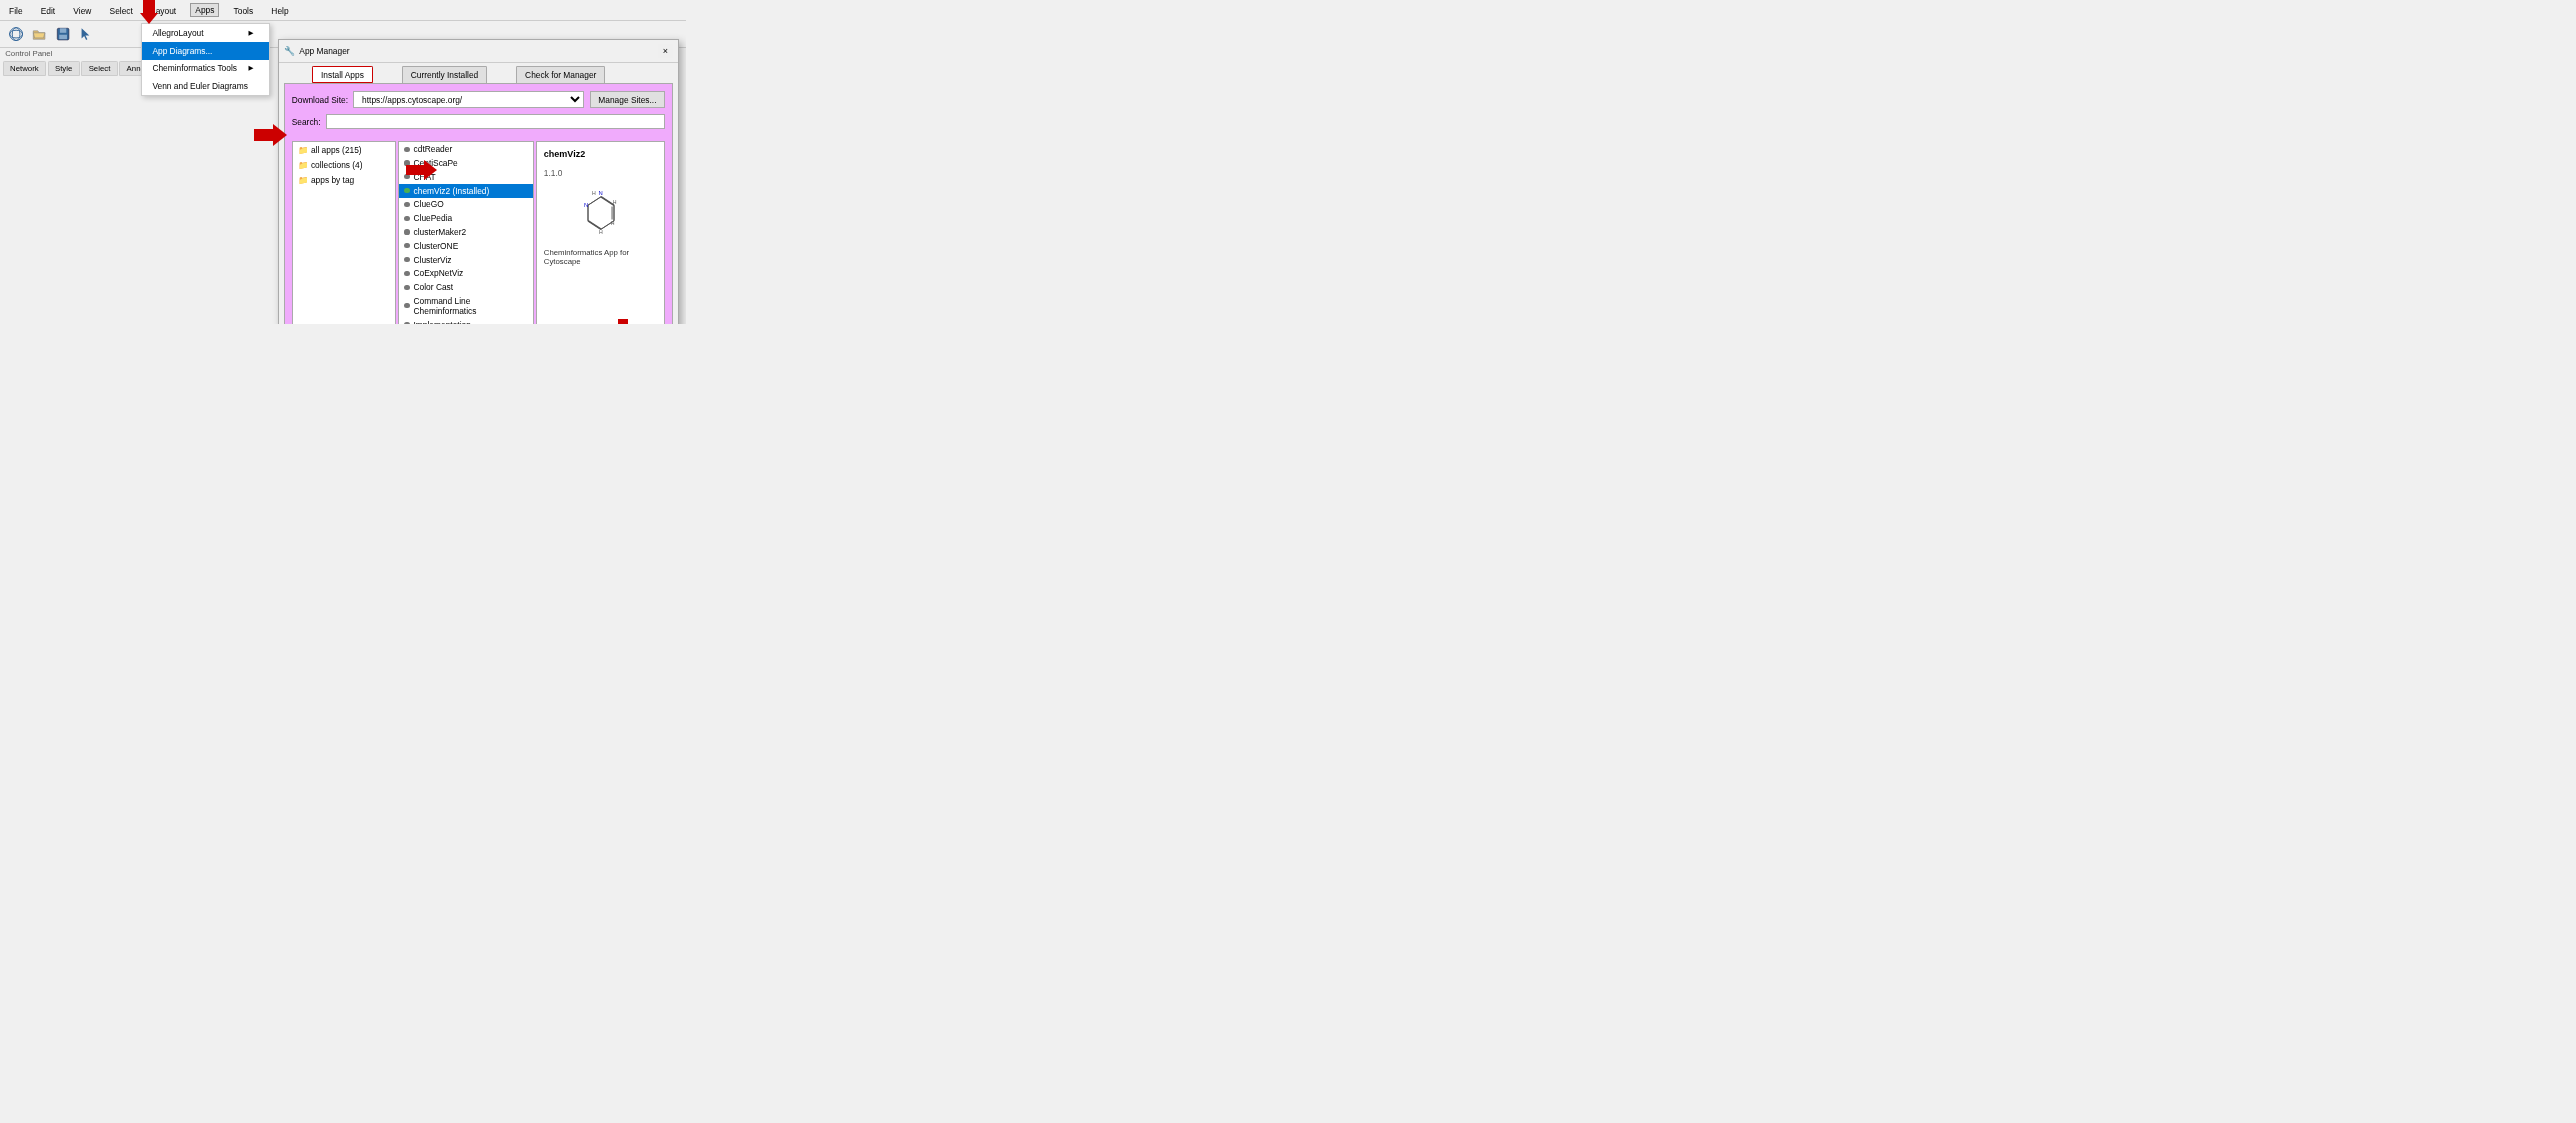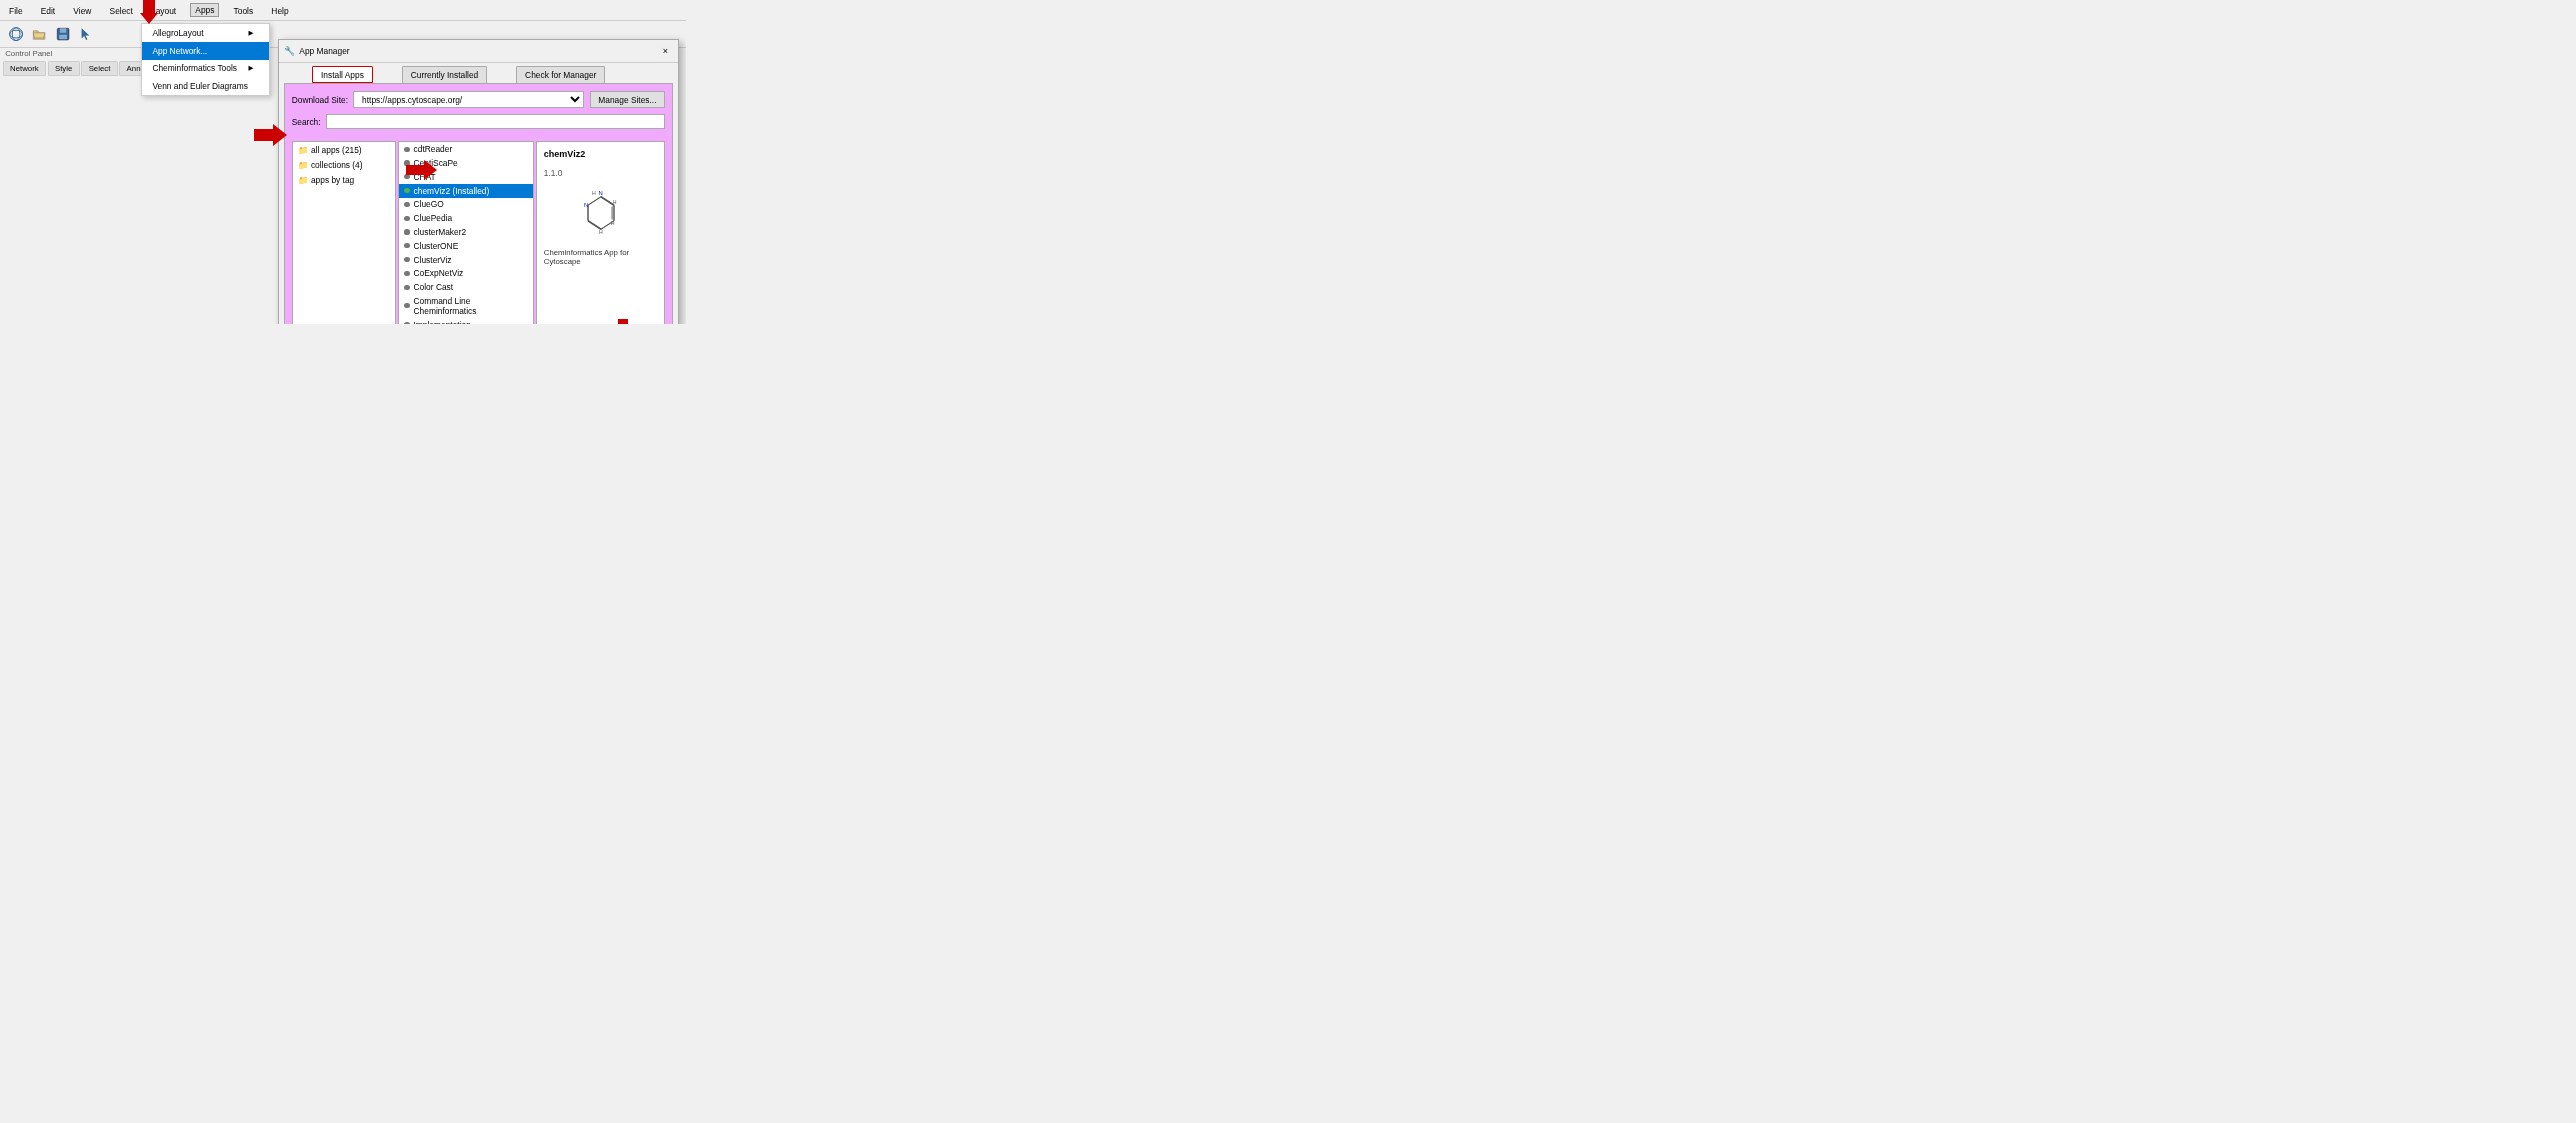--- a/index.html
+++ b/index.html
@@ -510,21 +510,21 @@
     <div class="arrow-body-down" style="width:11.6px; height:13px; background:#cc0000;"></div>
     <div class="arrow-head-down" style="border-left:9px solid transparent; border-right:9px solid transparent; border-top:11.6px solid #cc0000;"></div>
   </div>
 
   <div class="dropdown-menu">
     <div class="dropdown-item">
       <span>AllegroLayout</span>
       <span class="dropdown-arrow">▶</span>
     </div>
     <div class="dropdown-item highlighted">
-      <span>App Network...</span>
+      <span>App Diagrams...</span>
     </div>
     <div class="dropdown-item">
       <span>Cheminformatics Tools</span>
       <span class="dropdown-arrow">▶</span>
     </div>
     <div class="dropdown-item">
       <span>Venn and Euler Diagrams</span>
     </div>
   </div>
 

